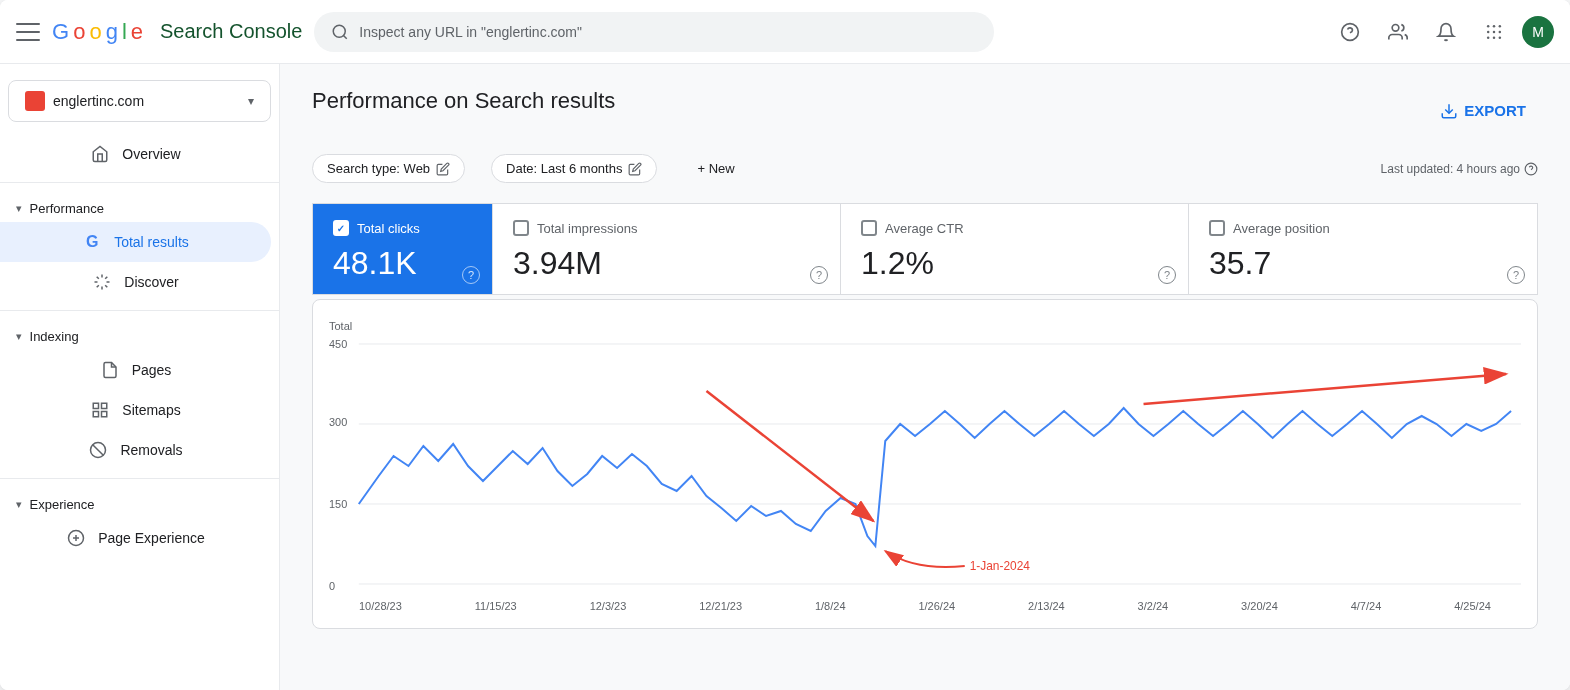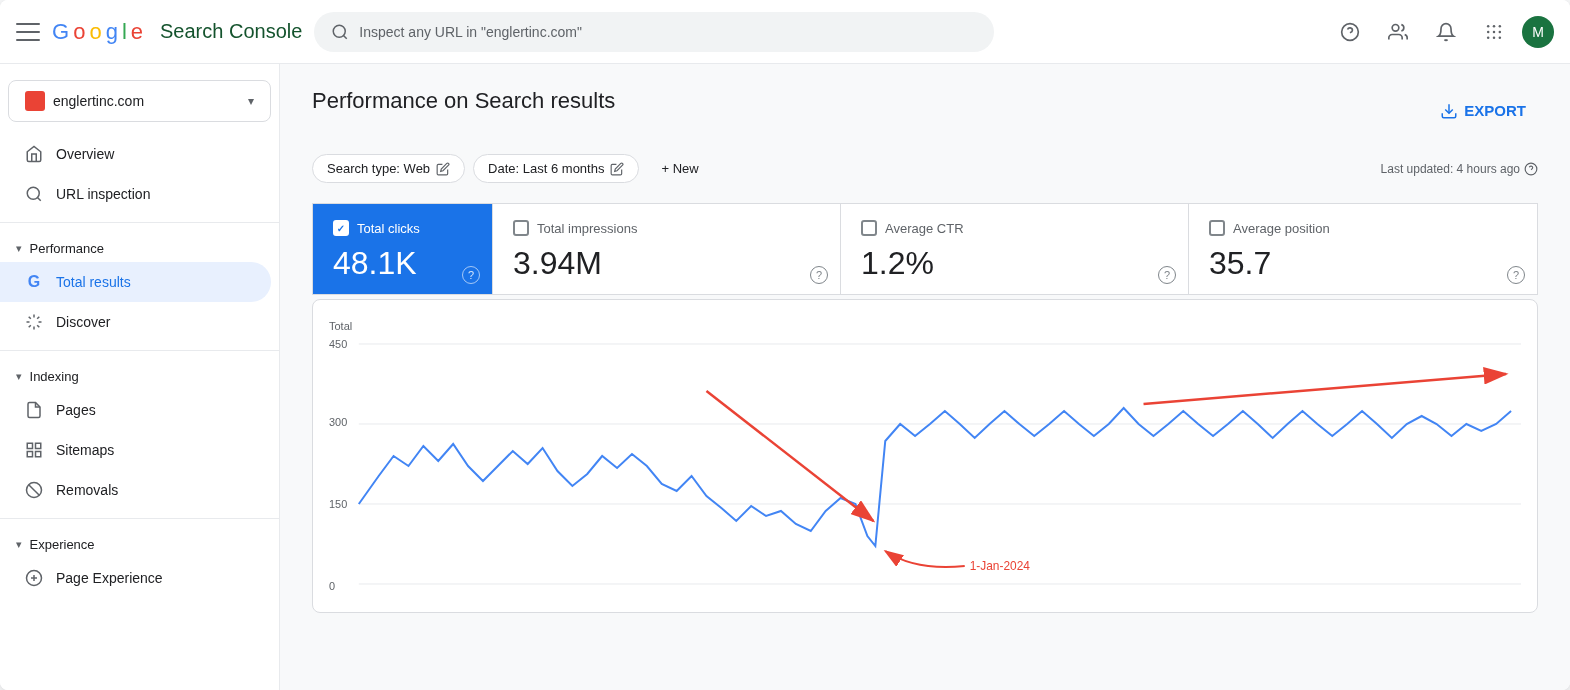--- a/index.html
+++ b/index.html
@@ -31,34 +31,34 @@
     
     .main-layout { display: flex; flex: 1; overflow: hidden; }
 
     
     .sidebar { width: 280px; background: #fff; border-right: 1px solid #e8eaed; overflow-y: auto; flex-shrink: 0; padding: 8px 0; }
     .property-selector { display: flex; align-items: center; gap: 8px; padding: 10px 16px; margin: 8px 8px 12px; border: 1px solid #dadce0; border-radius: 8px; cursor: pointer; }
     .property-favicon { width: 20px; height: 20px; background: #ea4335; border-radius: 3px; flex-shrink: 0; }
     .property-name { font-size: 14px; color: #202124; flex: 1; }
     .property-chevron { color: #5f6368; font-size: 12px; }
 
-    .nav-item { display: flex; align-items: center; gap: 12px; padding: 10px 24px; cursor: pointer; border-radius: 0 24px 24px 0; margin-right: 8px; color: #202124; font-size: 14px; }
+    .nav-item { display: flex; align-items: center; gap: 12px; padding: 10px 24px; cursor: pointer; border-radius: 0 24px 24px 0; margin-right: 8px; color: #202124; font-size: 14px; justify-content: center; }
     .nav-item.active { background: #e8f0fe; color: #1a73e8; font-weight: 500; }
     .nav-item .nav-icon { width: 20px; height: 20px; display: flex; align-items: center; justify-content: center; flex-shrink: 0; }
 
     .nav-section-header { display: flex; align-items: center; gap: 8px; padding: 10px 16px 6px; cursor: pointer; color: #202124; font-size: 13px; font-weight: 500; }
     .nav-section-header .chevron { color: #5f6368; font-size: 11px; }
     .nav-divider { height: 1px; background: #e8eaed; margin: 8px 0; }
 
     
     .content-area { flex: 1; overflow-y: auto; padding: 24px 32px; background: #f8f9fa; }
     .page-title { font-size: 22px; font-weight: 400; color: #202124; margin-bottom: 20px; }
 
     
-    .filter-bar { display: flex; align-items: center; gap: 8px; margin-bottom: 20px; }
+    .filter-bar { display: flex; align-items: center; gap: 26px; margin-bottom: 20px; }
     .filter-chip { display: flex; align-items: center; gap: 6px; padding: 6px 14px; border: 1px solid #dadce0; border-radius: 20px; font-size: 13px; cursor: pointer; background: #fff; color: #202124; }
     .new-btn { display: flex; align-items: flex-start; gap: 4px; padding: 6px 14px; border: none; background: transparent; cursor: pointer; font-size: 13px; color: #202124; }
     .last-updated { margin-left: auto; font-size: 12px; color: #5f6368; display: flex; align-items: center; gap: 4px; }
 
     
     .metrics-row { display: grid; grid-template-columns: 180px 1fr 1fr 1fr; gap: 0; background: #fff; border: 1px solid #dadce0; border-radius: 0; margin-bottom: 4px; overflow: hidden; }
     .metric-card { padding: 16px 20px 12px; border-right: 1px solid #dadce0; position: relative; }
     .metric-card:last-child { border-right: none; }
     .metric-card.active { background: #1a73e8; color: #fff; }
     .metric-header { display: flex; align-items: center; gap: 8px; margin-bottom: 8px; font-size: 13px; }
@@ -160,29 +160,20 @@
       <div class="nav-item">
         <div class="nav-icon">
           <svg width="18" height="18" viewBox="0 0 24 24" fill="none" stroke="#5f6368" stroke-width="2">
             <path d="M3 9l9-7 9 7v11a2 2 0 0 1-2 2H5a2 2 0 0 1-2-2z"></path>
             <polyline points="9 22 9 12 15 12 15 22"></polyline>
           </svg>
         </div>
         <span>Overview</span>
       </div>
 
-      <div class="nav-item">
-        <div class="nav-icon">
-          <svg width="18" height="18" viewBox="0 0 24 24" fill="none" stroke="#5f6368" stroke-width="2">
-            <circle cx="11" cy="11" r="8"></circle>
-              <line x1="21" y1="21" x2="16.65" y2="16.65"></line>
-          </svg>
-        </div>
-        <span>URL inspection</span>
-      </div>
 
       <div class="nav-divider"></div>
 
       <div class="nav-section-header">
         <span class="chevron">▾</span>
         <span>Performance</span>
       </div>
 
       <div class="nav-item active">
         <div class="nav-icon" style="color:#4285f4; font-weight:bold; font-size:16px;">G</div>
@@ -367,16 +358,29 @@
               <marker id="arrowhead" markerWidth="10" markerHeight="7" refX="9" refY="3.5" orient="auto">
                 <polygon points="0 0, 10 3.5, 0 7" fill="#ea4335"></polygon>
               </marker>
             </defs>
 
             <path d="M 640 230 Q 590 235 560 215" fill="none" stroke="#ea4335" stroke-width="2" marker-end="url(#arrowhead)"></path>
             <text x="645" y="234" font-size="12" fill="#ea4335" font-weight="500">1-Jan-2024</text>
           </svg>
         </div>
 
+        <div style="display:flex; justify-content:space-between; padding:4px 30px 0; font-size:11px; color:#5f6368;">
+          <span>10/28/23</span>
+          <span>11/15/23</span>
+          <span>12/3/23</span>
+          <span>12/21/23</span>
+          <span>1/8/24</span>
+          <span>1/26/24</span>
+          <span>2/13/24</span>
+          <span>3/2/24</span>
+          <span>3/20/24</span>
+          <span>4/7/24</span>
+          <span>4/25/24</span>
+        </div>
       </div>
     </div>
   </div>
 </div>
 
 </body></html>

